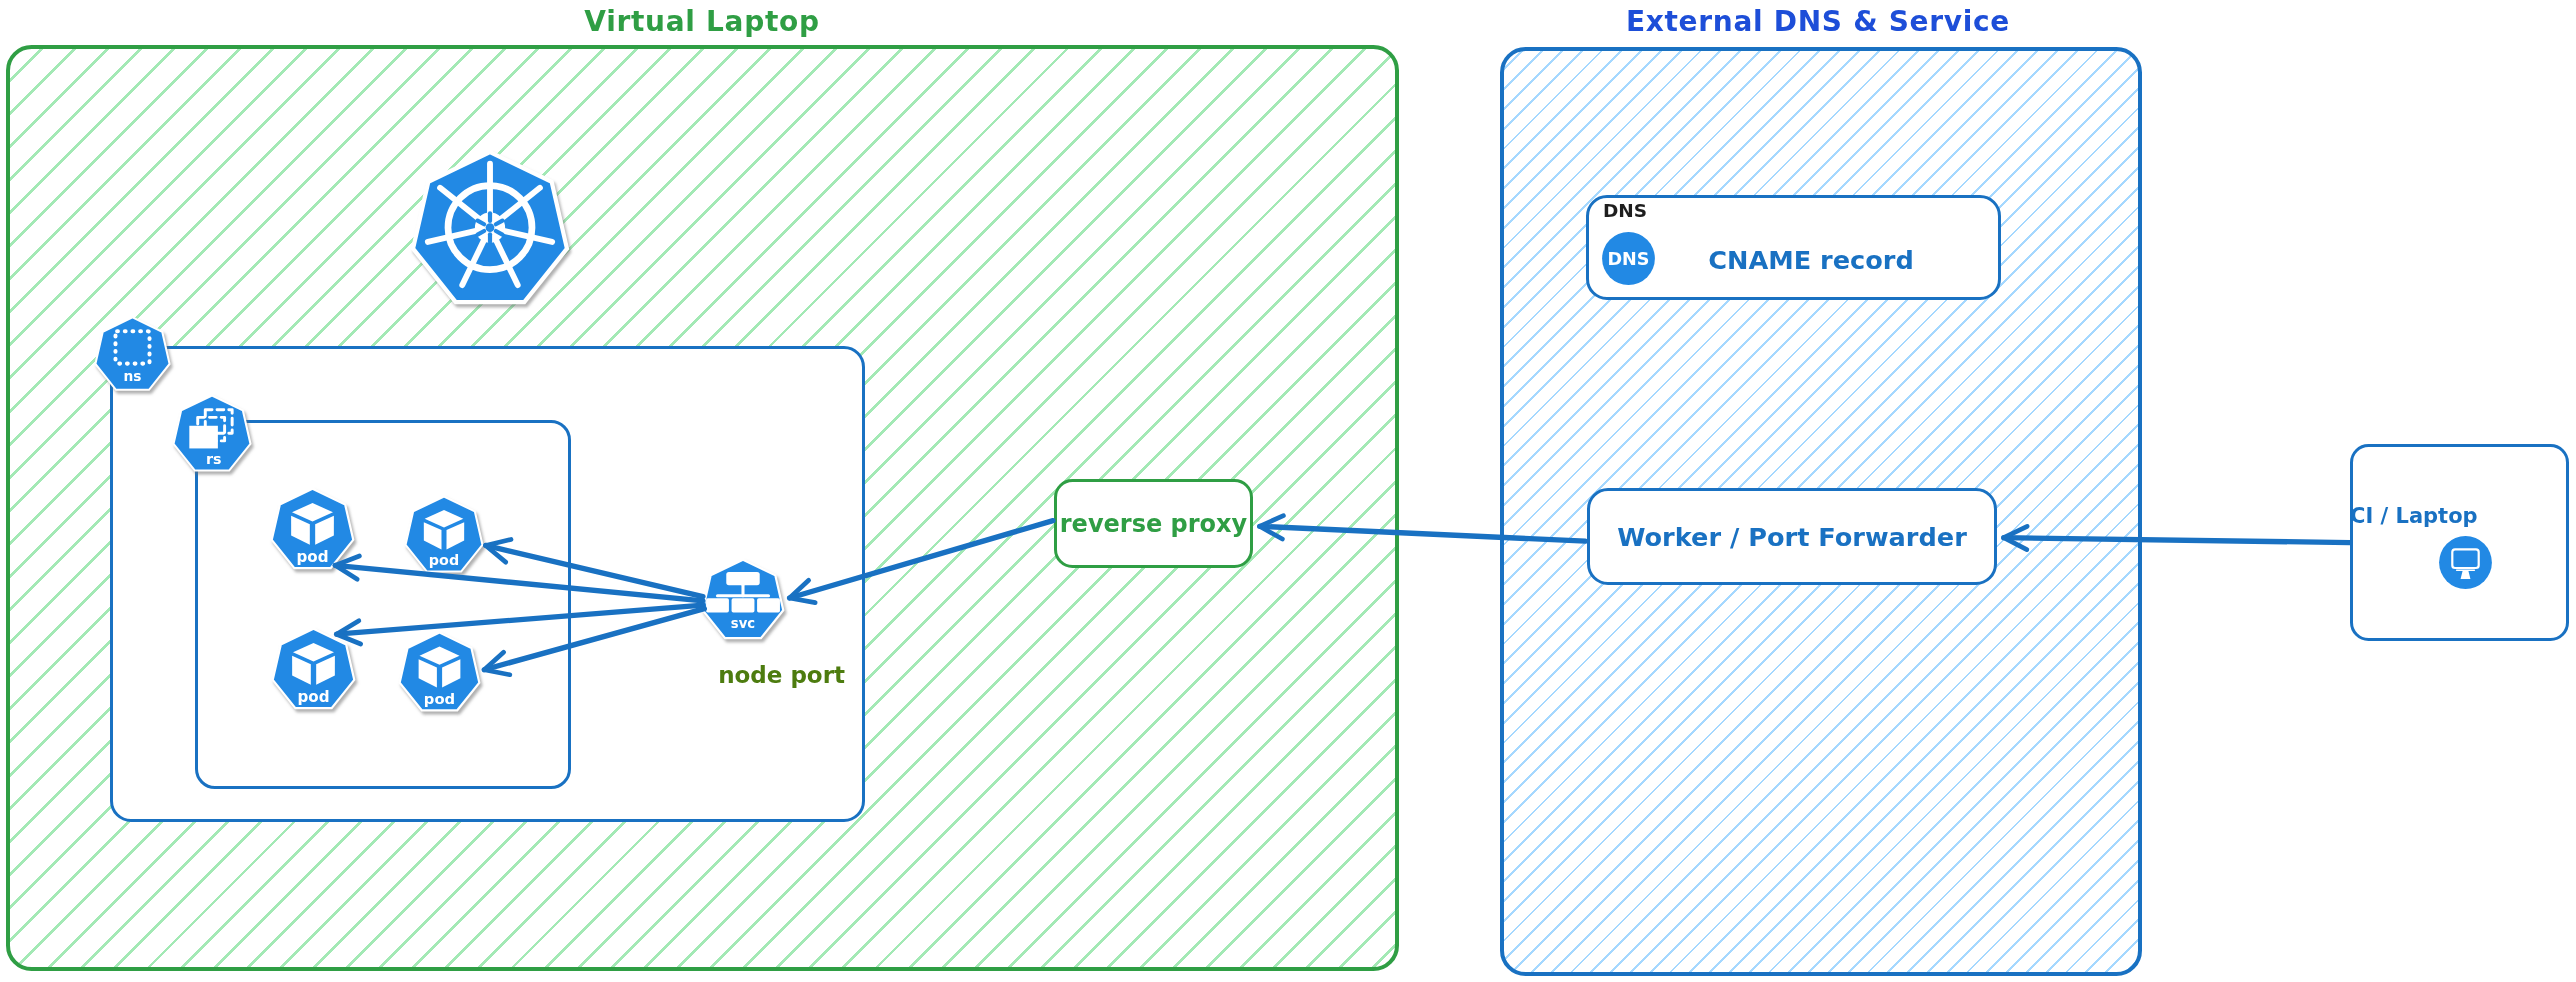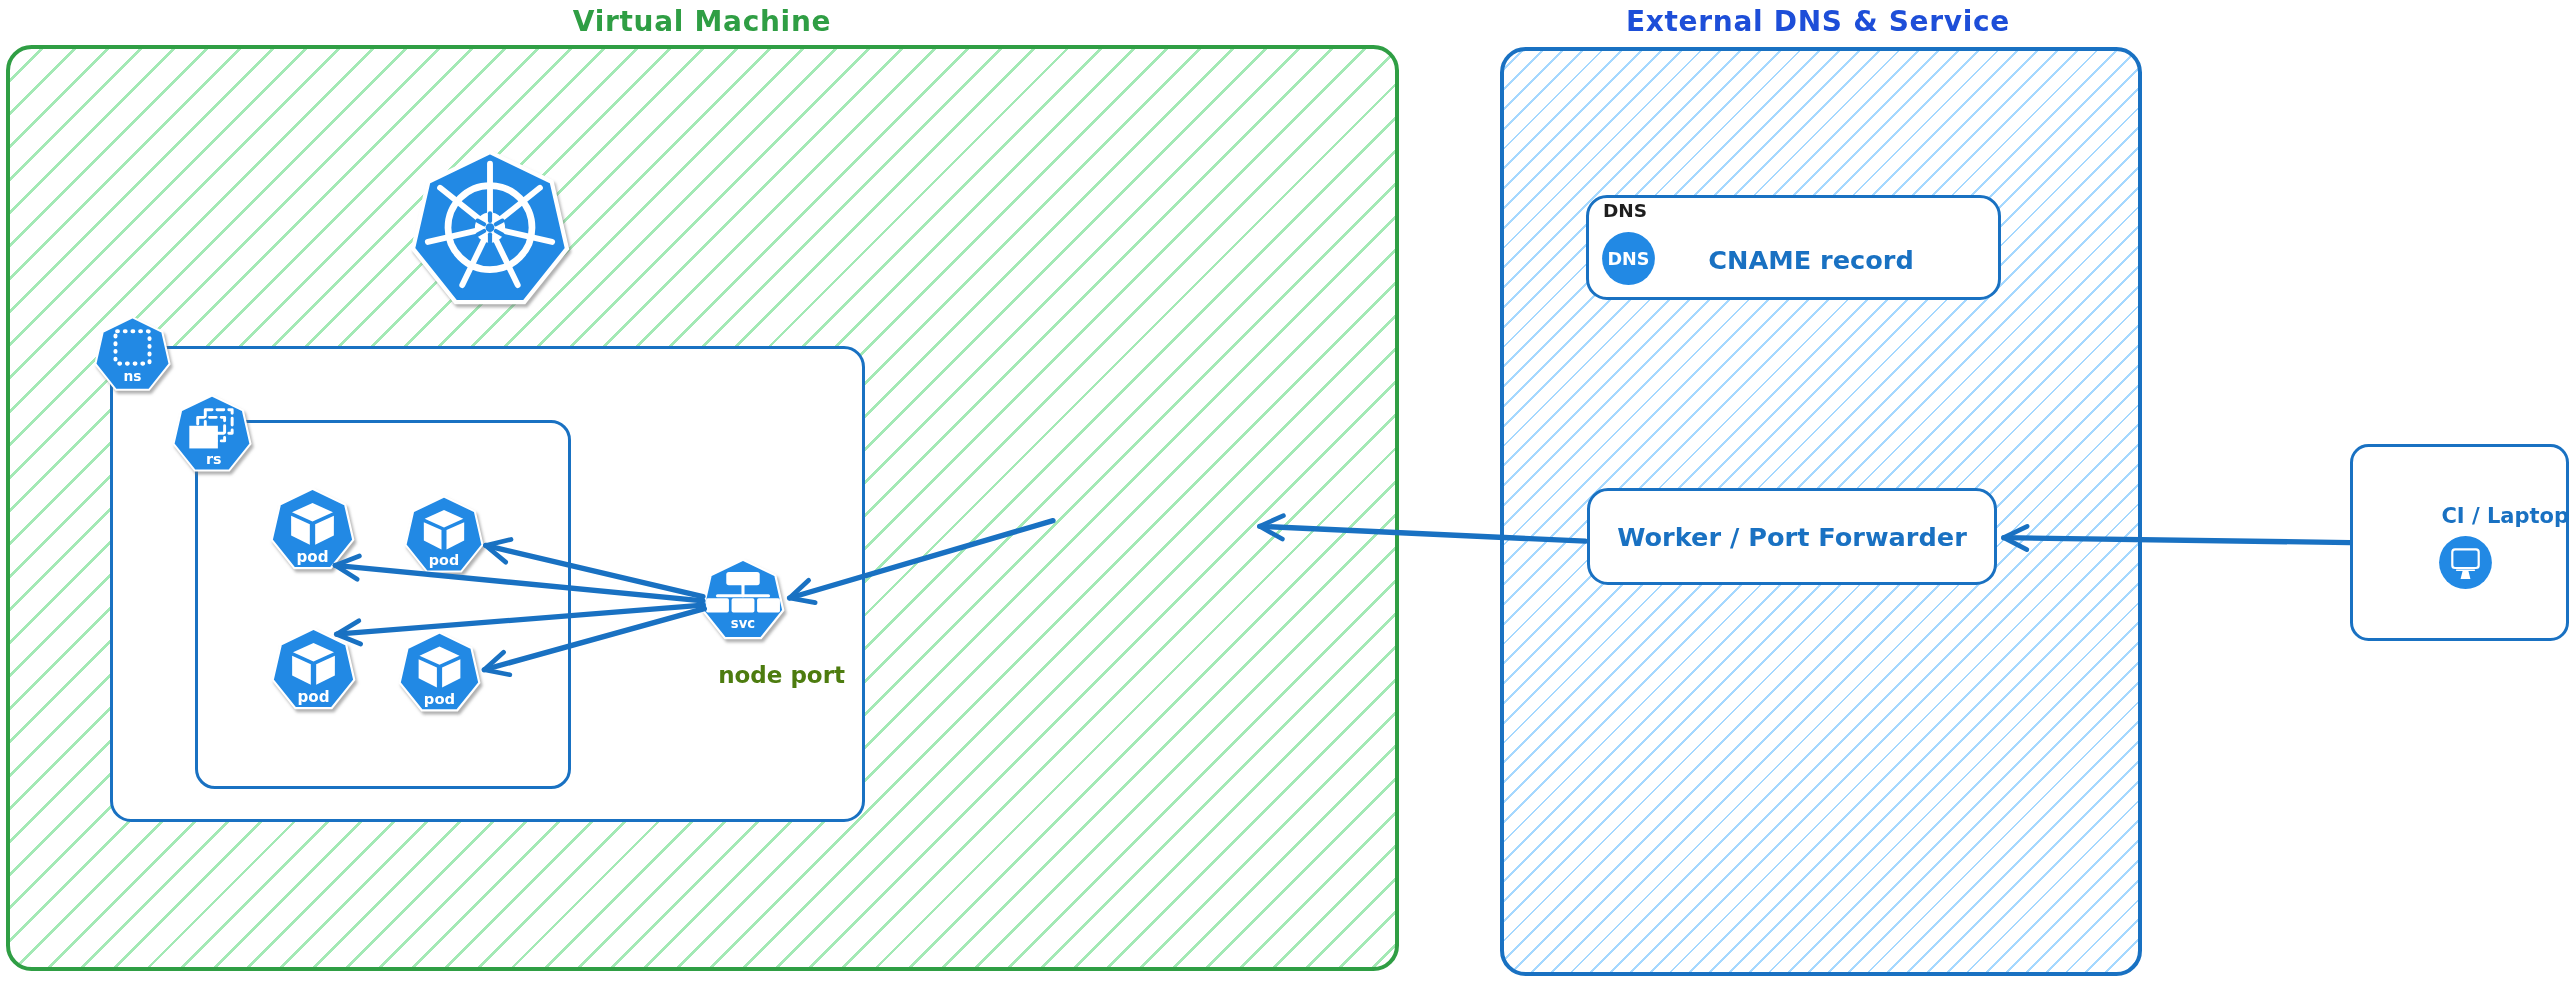--- a/index.html
+++ b/index.html
@@ -25,21 +25,21 @@
   .rp-card{left:1054px;top:479px;width:199px;height:89px;border:3.6px solid #2f9e44;border-radius:18.5px;
            color:#2f9e44;font-size:24px;font-weight:600;}
   .dns-card{left:1586px;top:195px;width:415px;height:105px;border:3.6px solid #1971c2;border-radius:21px;background:#fff;}
   .worker-card{left:1587px;top:488px;width:410px;height:97px;border:3.6px solid #1971c2;border-radius:21px;
            color:#1971c2;font-size:25.6px;font-weight:600;}
   .ci-card{left:2350px;top:444px;width:219px;height:197px;border:3.6px solid #1971c2;border-radius:18.5px;background:#fff;}
 
   .dns-heading{left:1603px;top:200px;width:85px;color:#1e1e1e;font-size:18.5px;font-weight:600;}
   .cname-label{left:1683px;top:238px;width:256px;height:43px;display:flex;align-items:center;justify-content:center;
            color:#1971c2;font-size:25.6px;font-weight:600;white-space:nowrap;}
-  .ci-label{left:2350px;top:504px;width:219px;text-align:right;color:#1971c2;font-size:21px;font-weight:600;white-space:nowrap;}
+  .ci-label{left:2350px;top:504px;width:219px;text-align:left;color:#1971c2;font-size:21px;font-weight:600;white-space:nowrap;}
   .nodeport-label{left:632px;top:662px;width:213px;text-align:right;color:#4d7c0f;font-size:23px;font-weight:600;white-space:nowrap;}
 
   
   svg.icon{position:absolute;overflow:visible;filter:drop-shadow(2.8px 3.6px 1.4px rgba(110,110,110,0.55));}
   svg.flat{position:absolute;overflow:visible;}
   .hepta{fill:#2289e4;stroke:#ffffff;stroke-width:2.5;}
   .wglyph{stroke:#ffffff;fill:none;stroke-linecap:round;stroke-linejoin:round;}
   .wfill{fill:#ffffff;stroke:none;}
   .icon-label{fill:#ffffff;font-family:"DejaVu Sans","Liberation Sans",sans-serif;font-weight:600;}
   .badge-circle{fill:#2289e4;}
@@ -54,21 +54,21 @@
 <div id="canvas">
 
   <svg width="0" height="0" style="position:absolute">
     <defs>
       <polygon id="hepta" points="50,3 86.7,20.7 95.8,60.5 70.4,92.3 29.6,92.3 4.2,60.5 13.3,20.7"></polygon>
     </defs>
   </svg>
 
   <div class="abs vm-box"></div>
   <div class="abs ext-box"></div>
-  <div class="abs section-title vm-title">Virtual Machine</div>
+  <div class="abs section-title vm-title">Virtual Laptop</div>
   <div class="abs section-title ext-title">External DNS &amp; Service</div>
 
   <div class="abs ns-box"></div>
   <div class="abs rs-box"></div>
 
   <svg class="icon" viewBox="0 0 100 100" style="left:406px;top:147px;width:168px;height:168px">
     <use href="#hepta" class="hepta"></use>
     <circle class="wglyph" cx="50" cy="48" r="25" stroke-width="4"></circle>
     <g class="wglyph" stroke-width="3.5">
       <line x1="50" y1="48" x2="50" y2="10"></line>
@@ -139,20 +139,23 @@
     <rect class="wfill" x="31" y="17" width="38" height="15" rx="3"></rect>
     <line class="wglyph" x1="50" y1="32" x2="50" y2="44" stroke-width="3.5"></line>
     <line class="wglyph" x1="21" y1="44" x2="79" y2="44" stroke-width="3.5"></line>
     <rect class="wfill" x="8" y="47" width="26" height="16" rx="2"></rect>
     <rect class="wfill" x="37" y="47" width="26" height="16" rx="2"></rect>
     <rect class="wfill" x="66" y="47" width="26" height="16" rx="2"></rect>
     <text class="icon-label" x="50" y="81" font-size="15" text-anchor="middle">svc</text>
   </svg>
   <div class="abs nodeport-label">node port</div>
 
+  <div class="abs card rp-card">
+    <span>reverse proxy</span>
+  </div>
 
   <div class="abs dns-card"></div>
   <div class="abs dns-heading">DNS</div>
   <svg class="flat" viewBox="0 0 100 100" style="left:1601px;top:231px;width:55px;height:55px">
     <circle class="badge-circle" cx="50" cy="50" r="48"></circle>
     <text class="icon-label" x="50" y="61" font-size="32" text-anchor="middle">DNS</text>
   </svg>
   <div class="abs card worker-card">
     <span>Worker / Port Forwarder</span>
   </div>

